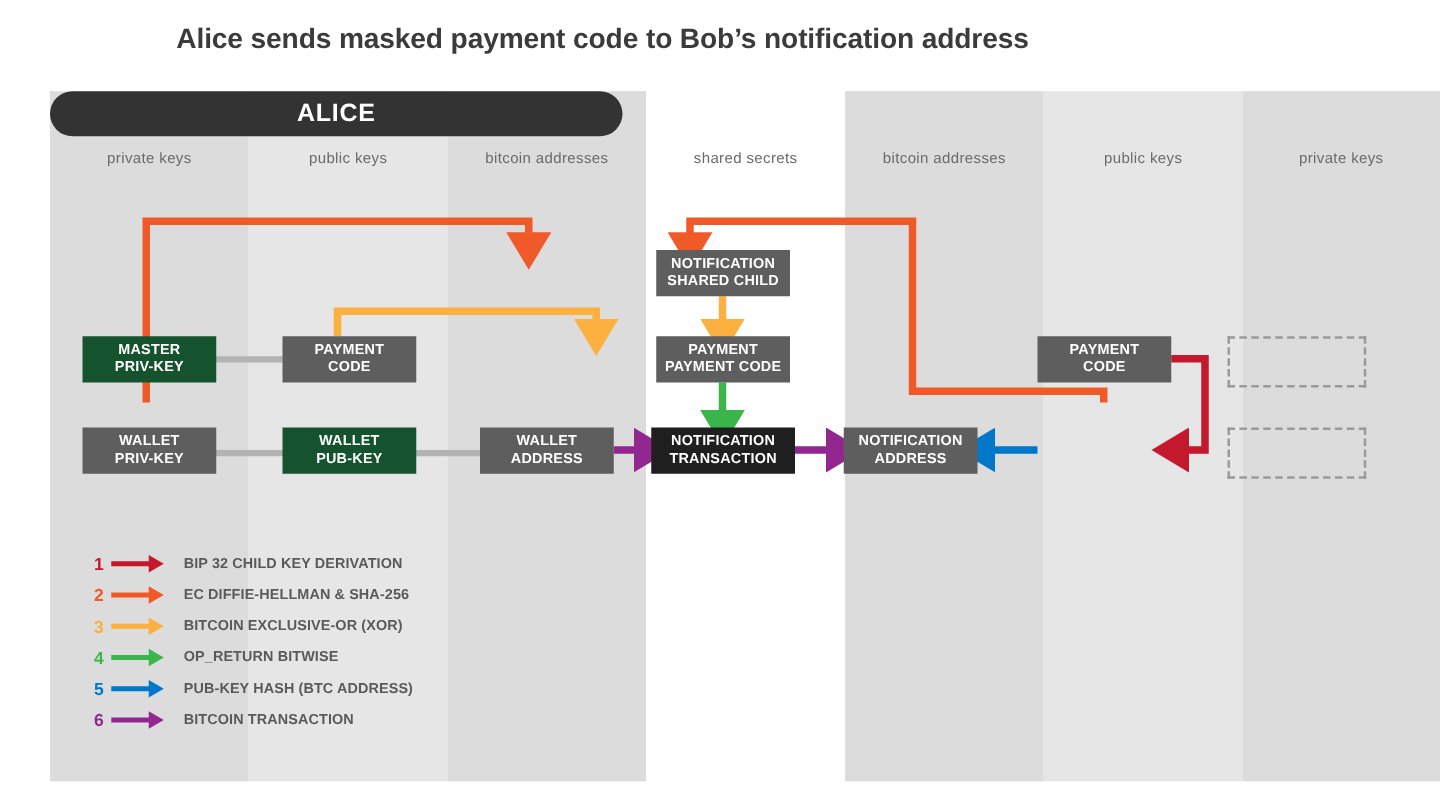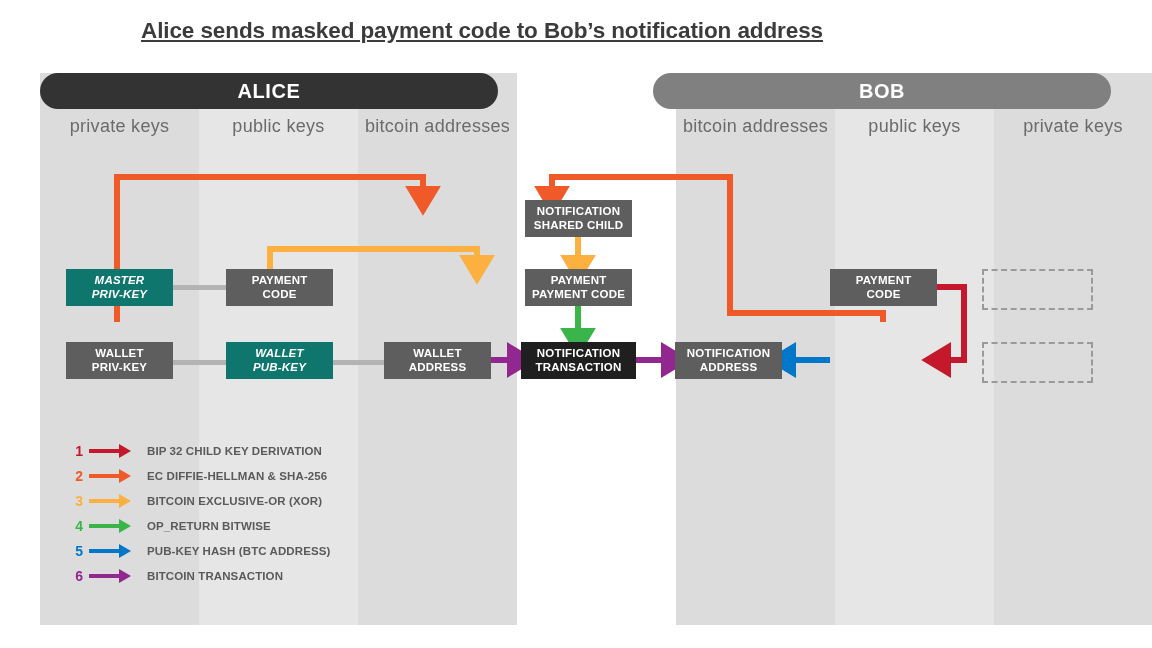--- a/index.html
+++ b/index.html
@@ -1,43 +1,43 @@
 <!DOCTYPE html>
 <html><head>
 <meta charset="utf-8">
 <style>
   html,body{margin:0;padding:0;background:#ffffff;}
   body{width:1152px;height:648px;font-family:"Liberation Sans","DejaVu Sans",sans-serif;overflow:hidden;}
   #stage{position:relative;width:1152px;height:648px;}
 
   #title{
     position:absolute;left:0;top:18px;width:964px;text-align:center;
-    font-size:22.5px;font-weight:bold;color:#3b3b3b;letter-spacing:-0.1px;text-decoration:underline;
+    font-size:22.5px;font-weight:bold;color:#3b3b3b;letter-spacing:-0.1px;
   }
 
   
   #canvas{position:absolute;left:40px;top:73px;width:1112px;height:552px;}
 
   .colstripe{position:absolute;top:0;height:552px;}
 
   .hdrbar{position:absolute;top:0;height:36px;color:#fff;font-size:20px;font-weight:bold;
           display:flex;align-items:center;justify-content:center;letter-spacing:0.6px;border-radius:18px;}
   #hdr-alice{left:0;width:458px;background:#333333;}
   #hdr-bob{left:613px;width:458px;background:#808080;}
 
   .colhdr{position:absolute;top:36px;height:34px;display:flex;align-items:center;
-          justify-content:center;font-size:18px;color:#6b6b6b;letter-spacing:0.3px;}
+          justify-content:center;font-size:12px;color:#6b6b6b;letter-spacing:0.3px;}
 
   
   .box{position:absolute;display:flex;flex-direction:column;align-items:center;
        justify-content:center;color:#ffffff;font-size:11.5px;font-weight:bold;
        line-height:13.5px;letter-spacing:0.2px;z-index:6;}
   .box.dark{background:#5e5e5e;}
   .box.black{background:#1f1f1f;}
-  .box.light{background:#0f766e;font-style:italic;}
+  .box.light{background:#14532d;}
   .box.dashed{background:transparent;border:2px dashed #9a9a9a;}
   .box span{display:block;white-space:nowrap;}
 
   
   .gwire{position:absolute;background:#b3b3b3;height:5px;z-index:2;}
 
   
   #wires{position:absolute;left:0;top:0;width:1112px;height:552px;z-index:4;}
 
   
@@ -61,25 +61,25 @@
 
     <div class="colstripe" style="left:0px;width:159px;background:#dcdcdc;"></div>
     <div class="colstripe" style="left:159px;width:159px;background:#e6e6e6;"></div>
     <div class="colstripe" style="left:318px;width:159px;background:#dcdcdc;"></div>
     <div class="colstripe" style="left:477px;width:159px;background:#ffffff;"></div>
     <div class="colstripe" style="left:636px;width:159px;background:#dcdcdc;"></div>
     <div class="colstripe" style="left:795px;width:159px;background:#e6e6e6;"></div>
     <div class="colstripe" style="left:954px;width:158px;background:#dcdcdc;"></div>
 
     <div class="hdrbar" id="hdr-alice">ALICE</div>
-    <div class="hdrbar" id="hdr-bob">BOB</div>
 
     <div class="colhdr" style="left:0px;width:159px;">private keys</div>
     <div class="colhdr" style="left:159px;width:159px;">public keys</div>
     <div class="colhdr" style="left:318px;width:159px;">bitcoin addresses</div>
+    <div class="colhdr" style="left:477px;width:159px;">shared secrets</div>
     <div class="colhdr" style="left:636px;width:159px;">bitcoin addresses</div>
     <div class="colhdr" style="left:795px;width:159px;">public keys</div>
     <div class="colhdr" style="left:954px;width:158px;">private keys</div>
 
     <div class="gwire" style="left:130px;top:212px;width:100px;"></div>
     <div class="gwire" style="left:130px;top:287px;width:100px;"></div>
     <div class="gwire" style="left:289px;top:287px;width:100px;"></div>
 
     <div class="box light" style="left:26px;top:196px;width:107px;height:37px;">
       <span>MASTER</span>

